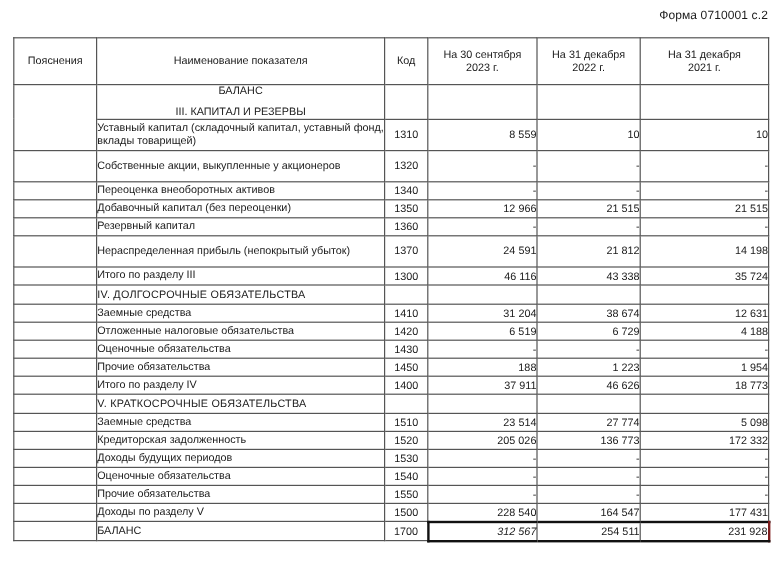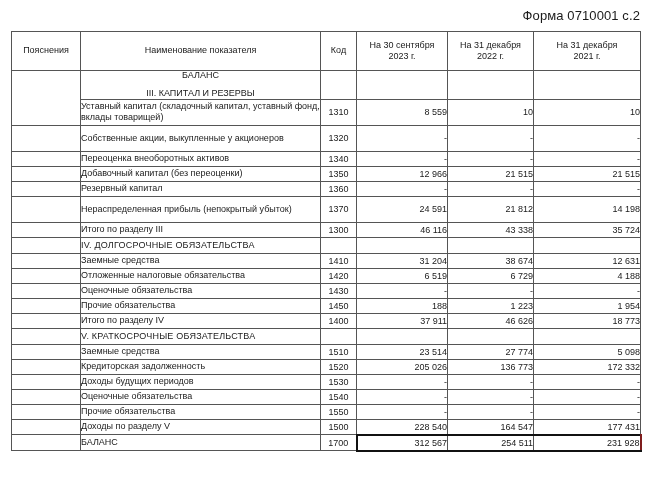--- a/index.html
+++ b/index.html
@@ -12,21 +12,21 @@
     height: 487px;
     font-family: "Liberation Sans", sans-serif;
     color: #1a1a1a;
     overflow: hidden;
     position: relative;
   }
   .form-code {
     position: absolute;
     top: 8px;
     right: 10px;
-    font-size: 13px;
+    font-size: 10px;
     letter-spacing: 0.1px;
     white-space: nowrap;
     margin-left: 14px;
   }
   .sheet {
     position: absolute;
     top: 31px;
     left: 11px;
     width: 629px;
   }
@@ -93,21 +93,21 @@
 
   
   .val-left-thick  { border-left: 2px solid #111; }
   .val-right-thick { border-right: 2px solid #111; }
   .val-top-thick   { border-top: 2px solid #111; }
   .row-total td.cell-val { border-top: 1.5px solid #222; }
   .row-balance td.cell-val {
     border-top: 2px solid #111;
     border-bottom: 2px solid #111;
   }
-  .row-balance td.cell-val.first { border-left: 2px solid #111; }
+  .row-balance td.cell-val.first { border-left: 2px solid #111; font-style: italic; }
   .row-balance td.cell-val.last  { border-right: 2px solid #7f1d1d; }
 </style>
 </head>
 <body>
 
 <div class="form-code">Форма 0710001 с.2</div>
 
 <div class="sheet">
   <table class="balance">
     <colgroup>

